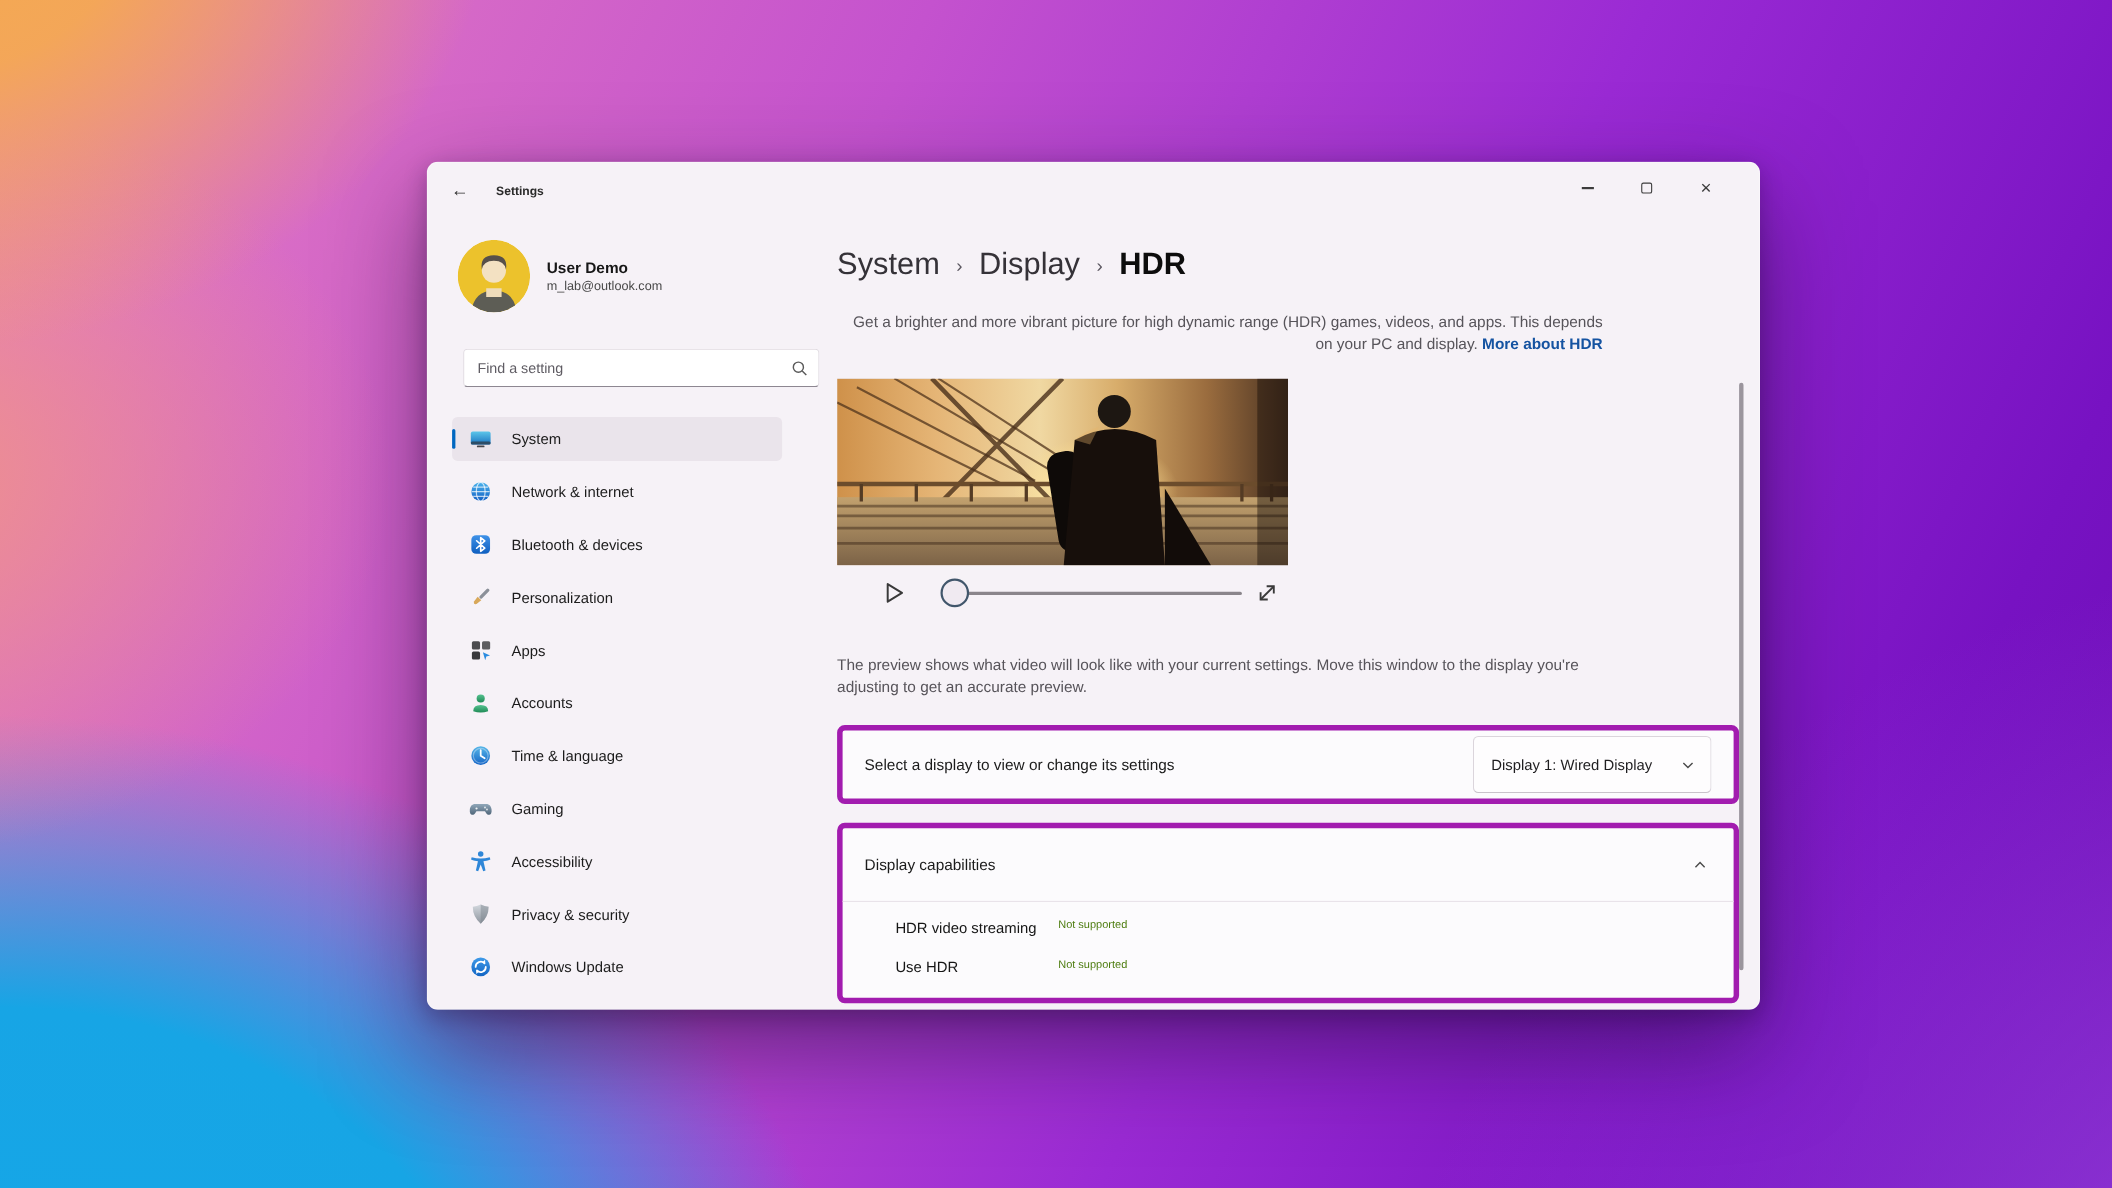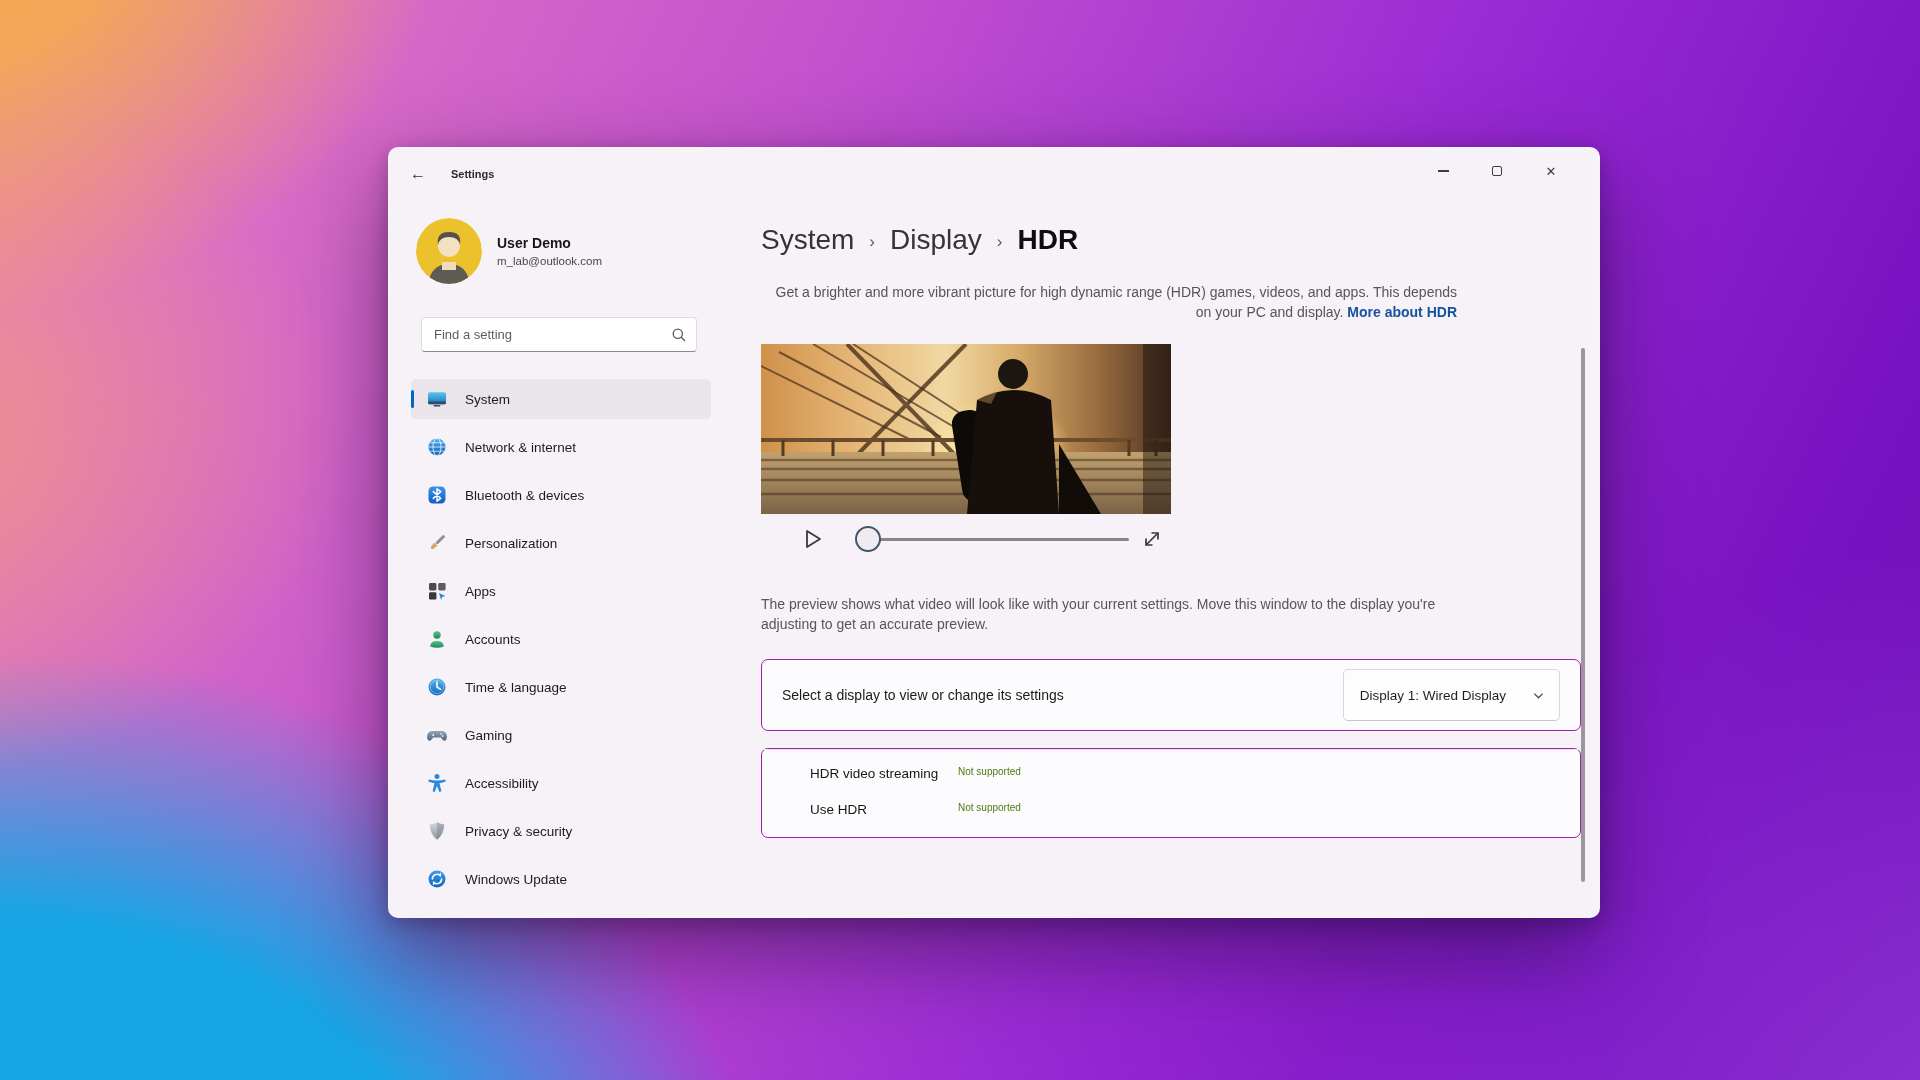--- a/index.html
+++ b/index.html
@@ -30,21 +30,21 @@
   .ctl .min-bar { width:11px; height:1.5px; background:#3c3c3c; }
   .ctl .max-box { width:10px; height:10px; border:1.3px solid #3c3c3c; border-radius:2px; }
   .ctl.close { font-size:13px; }
 
   
   .profile { position:absolute; left:27px; top:70px; display:flex; align-items:center; gap:15px; }
   .avatar { width:66px; height:66px; border-radius:50%; overflow:hidden; flex:0 0 auto; }
   .profile-name { font-size:14px; font-weight:700; color:#171717; margin-bottom:4px; }
   .profile-email { font-size:11.5px; color:#484848; }
 
-  .search-box { position:absolute; left:32px; top:169px; width:276px; height:35px;
+  .search-box { position:absolute; left:32px; top:169px; width:324px; height:35px;
     background:#fff; border:1px solid #e0dbe1; border-bottom:1px solid #8d8791; border-radius:4px; }
   .search-box input { position:absolute; inset:0; border:none; outline:none; background:transparent;
     padding:0 34px 0 12px; font-size:13px; color:#222; font-family:inherit; }
   .search-box input::placeholder { color:#5f5c63; opacity:1; }
   .search-glyph { position:absolute; right:9px; top:9px; width:16px; height:16px; }
 
   .nav { position:absolute; left:22px; top:231px; width:300px; }
   .nav-item { position:relative; display:flex; align-items:center; height:40px; margin-bottom:8px;
     border-radius:5px; padding-left:15px; gap:17px; font-size:13.5px; color:#1c1c1c; }
   .nav-item.selected { background:#eae4eb; }
@@ -68,21 +68,21 @@
   .vcontrols { position:absolute; left:372px; top:374px; width:410px; height:34px; }
   .play-btn { position:absolute; left:38px; top:4px; width:26px; height:26px; }
   .slider { position:absolute; left:92px; top:0; width:276px; height:34px; }
   .slider-track { position:absolute; left:16px; right:0; top:15.5px; height:3px; border-radius:2px; background:#8a858b; }
   .slider-thumb { position:absolute; left:2px; top:4px; width:26px; height:26px; border-radius:50%;
     background:#f0eaf1; border:2.5px solid #41566b; }
   .expand-btn { position:absolute; right:6px; top:4px; width:26px; height:26px; }
 
   .note { position:absolute; left:372px; top:446px; width:724px; font-size:14px; line-height:20px; color:#57545a; }
 
-  .card { background:#fcfbfd; border:1px solid #a21caf; border-radius:7px; }
+  .card { background:#fcfbfd; border:5px solid #a21caf; border-radius:7px; }
   .card1 { position:absolute; left:372px; top:511px; width:820px; height:72px;
     display:flex; align-items:center; justify-content:space-between; padding:0 20px; }
   .card1-label { font-size:14px; color:#1b1b1b; }
   .dropdown { height:52px; padding:0 14px 0 16px; display:flex; align-items:center; gap:26px;
     background:#fefdfe; border:1px solid #dbd5dc; border-bottom-color:#c9c3ca; border-radius:5px;
     font-size:13.5px; color:#1f1e20; }
 
   .card2 { position:absolute; left:372px; top:600px; width:820px; }
   .card2-header { height:66px; display:flex; align-items:center; justify-content:space-between; padding:0 24px 0 20px; }
   .card2-title { font-size:14px; color:#1b1b1b; }
@@ -371,20 +371,26 @@
       <span class="card1-label">Select a display to view or change its settings</span>
       <div class="dropdown">
         <span>Display 1: Wired Display</span>
         <svg width="13" height="13" viewBox="0 0 14 14">
           <path d="M2.5 5 L7 9.5 L11.5 5" fill="none" stroke="#4a4a4a" stroke-width="1.4"></path>
         </svg>
       </div>
     </div>
 
     <div class="card card2">
+      <div class="card2-header">
+        <span class="card2-title">Display capabilities</span>
+        <svg width="13" height="13" viewBox="0 0 14 14">
+          <path d="M2.5 9 L7 4.5 L11.5 9" fill="none" stroke="#4a4a4a" stroke-width="1.4"></path>
+        </svg>
+      </div>
       <div class="card2-divider"></div>
       <div class="card2-body">
         <span class="cap-label">HDR video streaming</span>
         <span class="cap-value">Not supported</span>
         <span class="cap-label">Use HDR</span>
         <span class="cap-value">Not supported</span>
       </div>
     </div>
 
     <div class="scrollbar"></div>

